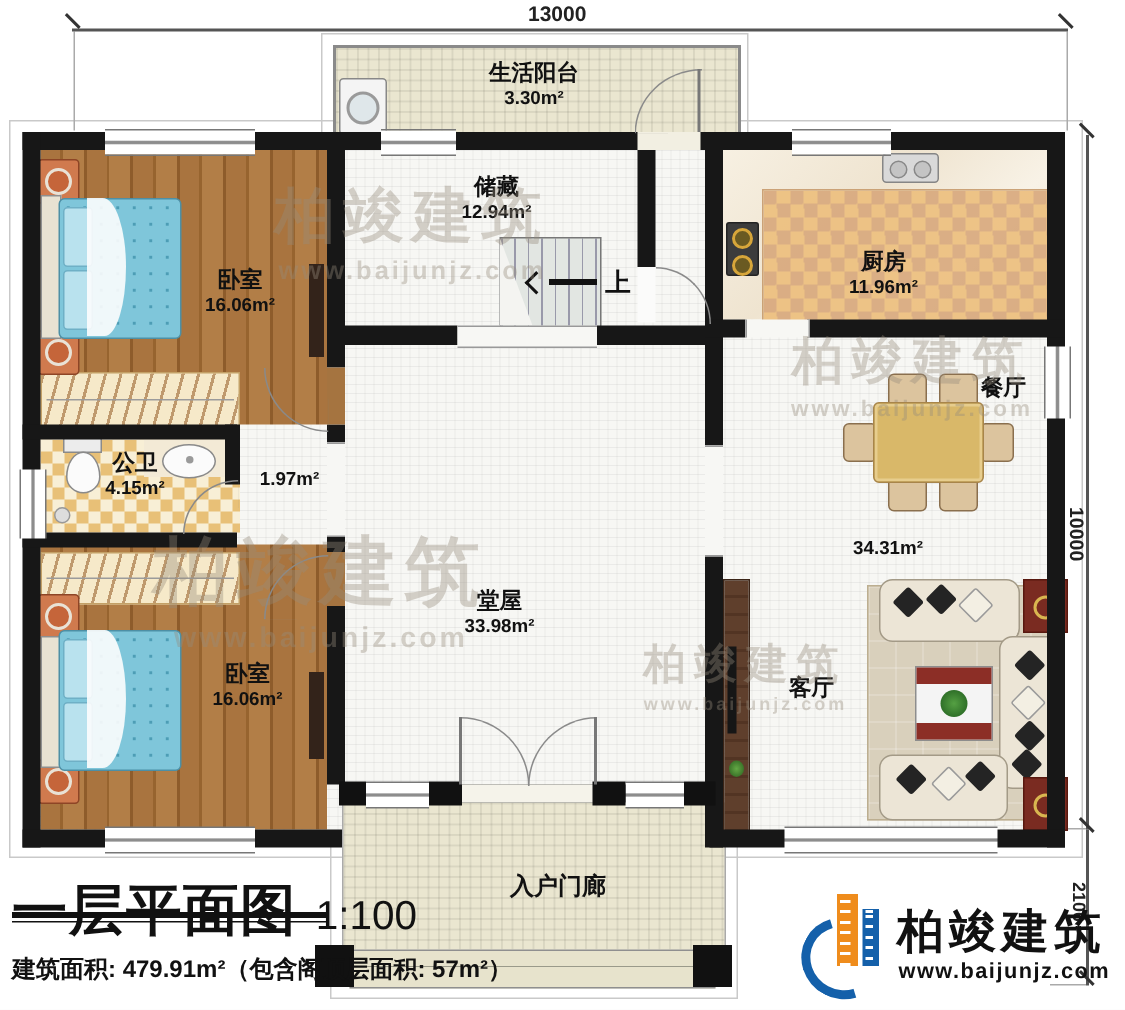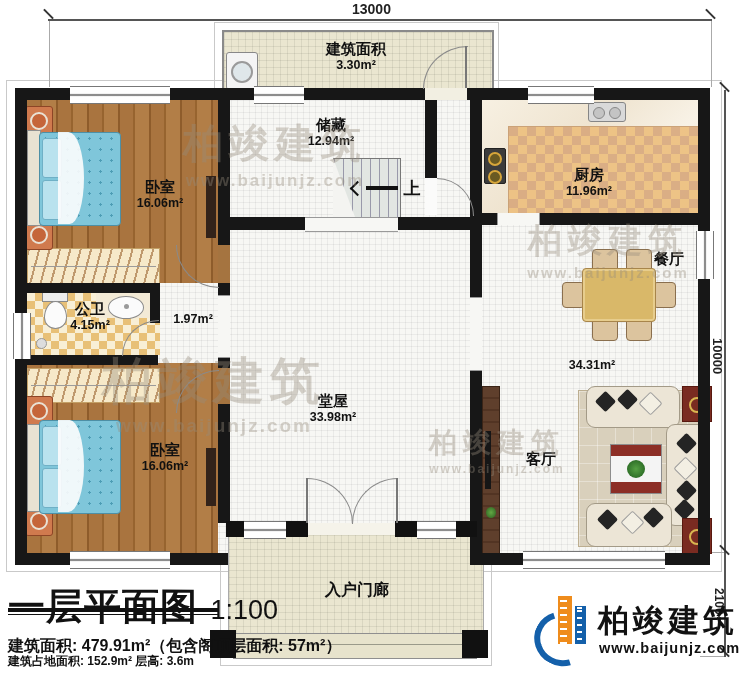--- a/index.html
+++ b/index.html
@@ -222,21 +222,21 @@
   <div class="arc" style="left:176px;top:245px;width:42px;height:42px;border-bottom-width:1px;border-left-width:1px;border-radius:0 0 0 100%;"></div>
   <div class="arc" style="left:176px;top:370px;width:42px;height:42px;border-top-width:1px;border-left-width:1px;border-radius:100% 0 0 0;"></div>
   <div class="arc" style="left:122px;top:320px;width:36px;height:35px;border-top-width:1px;border-left-width:1px;border-radius:100% 0 0 0;"></div>
   <div class="arc" style="left:437px;top:178px;width:36px;height:37px;border-top-width:1px;border-right-width:1px;border-radius:0 100% 0 0;"></div>
   <div class="arc" style="left:307px;top:478px;width:45px;height:45px;border-top-width:1px;border-right-width:1px;border-radius:0 100% 0 0;"></div>
   <div class="leaf" style="left:306px;top:478px;width:2px;height:45px;"></div>
   <div class="arc" style="left:352px;top:478px;width:45px;height:45px;border-top-width:1px;border-left-width:1px;border-radius:100% 0 0 0;"></div>
   <div class="leaf" style="left:396px;top:478px;width:2px;height:45px;"></div>
 
   <div class="lab" style="left:356px;top:40px;">
-    <div class="nm">建筑面积</div>
+    <div class="nm">生活阳台</div>
       <div class="ar">3.30m²</div>
   </div>
   <div class="lab" style="left:331px;top:116px;">
     <div class="nm">储藏</div>
       <div class="ar">12.94m²</div>
   </div>
   <div class="lab" style="left:589px;top:166px;">
     <div class="nm">厨房</div>
       <div class="ar">11.96m²</div>
   </div>
@@ -261,21 +261,21 @@
   <div class="lab" style="left:333px;top:392px;">
     <div class="nm">堂屋</div>
       <div class="ar">33.98m²</div>
   </div>
   <div class="lab" style="left:541px;top:450px;">
     <div class="nm">客厅</div>
   </div>
   <div class="lab" style="left:592px;top:358px;">
     <div class="ar">34.31m²</div>
   </div>
-  <div class="lab" style="left:357px;top:582px;font-family:Liberation Mono, monospace;">
+  <div class="lab" style="left:372px;top:582px;">
     <div class="nm" style="font-size:16px;">入户门廊</div>
   </div>
   <div class="lab" style="left:412px;top:179px;">
     <div class="nm" style="font-size:17px;">上</div>
   </div>
 
   <div class="dimline" style="left:48px;top:19px;width:664px;height:2px;"></div>
   <div class="tick" style="left:42px;top:13px;"></div>
   <div class="tick" style="left:704px;top:13px;"></div>
   <div class="ext" style="left:49px;top:21px;width:1px;height:66px;"></div>
@@ -310,21 +310,20 @@
     <div class="url" style="font-size:12px;">www.baijunjz.com</div>
   </div>
 
   <div class="tblock" style="left:8px;top:582px;">
     <span style="font-size:37px;font-weight:bold;letter-spacing:1px;">一层平面图</span>
     <span style="font-size:27px;margin-left:8px;">1:100</span>
   </div>
   <div class="tblock" style="left:8px;top:608px;width:210px;height:4px;background:#111;"></div>
   <div class="tblock" style="left:8px;top:614px;width:210px;height:1px;background:#111;"></div>
   <div class="tblock" style="left:8px;top:636px;font-size:16px;font-weight:bold;">建筑面积: 479.91m²（包含阁顶层面积: 57m²）</div>
-  <div class="tblock" style="left:8px;top:653px;font-size:12px;font-weight:bold;">建筑占地面积: 152.9m²  层高: 3.6m</div>
 
   <div class="tblock" style="left:534px;top:596px;width:60px;height:64px;">
     <div style="position:absolute;left:0;top:16px;width:44px;height:42px;border:6px solid #1460aa;border-radius:50%;border-top-color:transparent;border-right-color:transparent;transform:rotate(28deg);"></div>
     <div style="position:absolute;left:24px;top:0;width:14px;height:48px;background:#ef8c1c;background-image:repeating-linear-gradient(#fff 0 2px,transparent 2px 7px);background-size:7px 100%;background-position:2px 4px;background-repeat:repeat-y;"></div>
     <div style="position:absolute;left:41px;top:10px;width:11px;height:38px;background:#1460aa;background-image:repeating-linear-gradient(#fff 0 2px,transparent 2px 7px);background-size:5px 100%;background-position:2px 4px;background-repeat:repeat-y;"></div>
   </div>
   <div class="tblock" style="left:598px;top:600px;font-size:31px;font-weight:bold;letter-spacing:4px;">柏竣建筑</div>
   <div class="tblock" style="left:599px;top:640px;font-size:14.5px;font-weight:bold;letter-spacing:1px;">www.baijunjz.com</div>
 
 </div>

